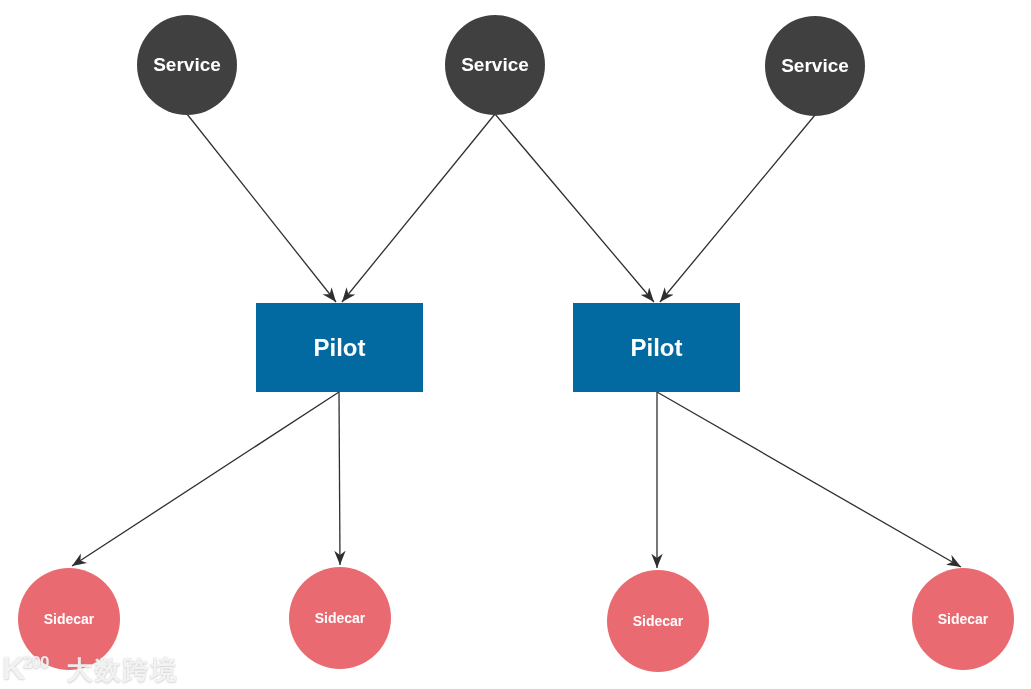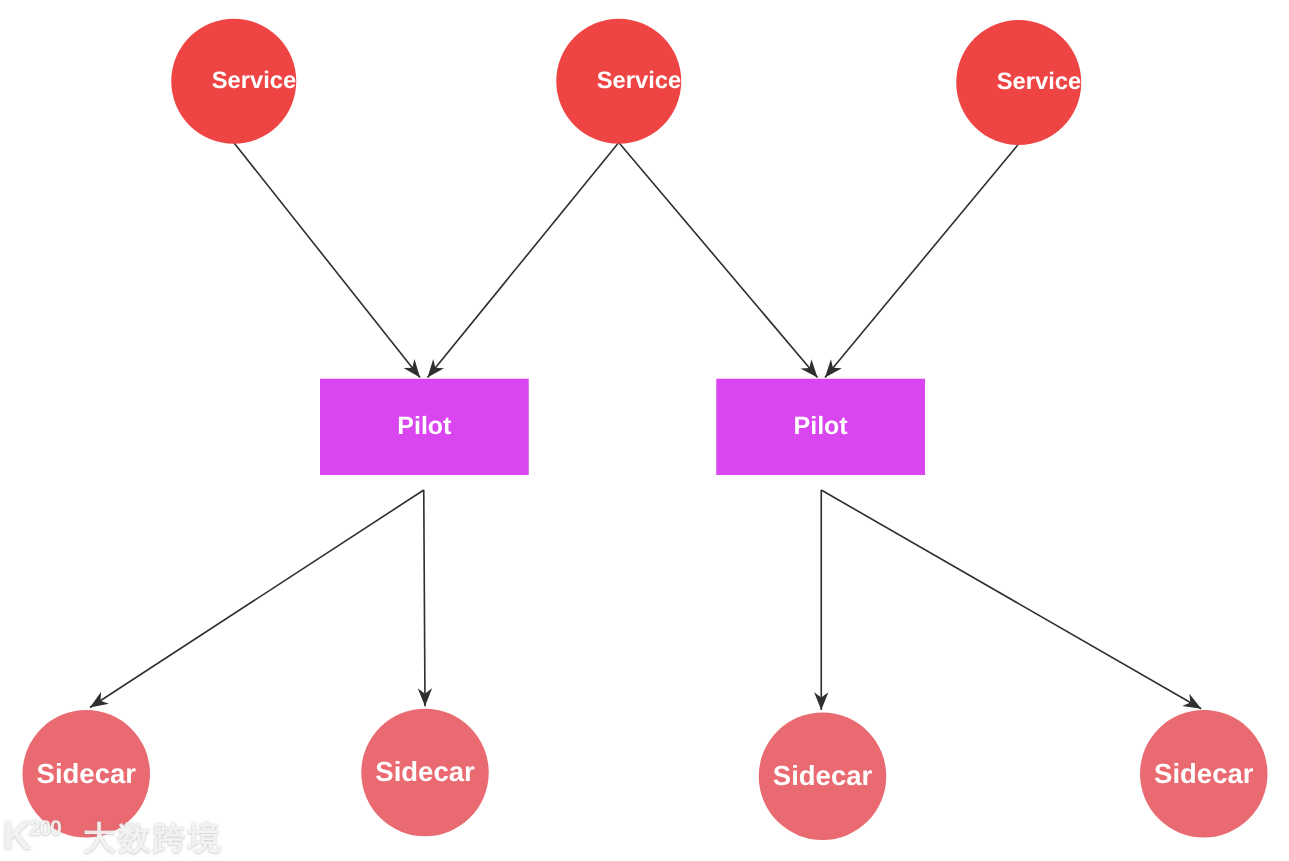--- a/index.html
+++ b/index.html
@@ -22,33 +22,32 @@
     align-items:center;
     justify-content:center;
     color:#ffffff;
     font-weight:700;
     text-align:center;
     box-sizing:border-box;
   }
   .circle{border-radius:50%;}
   .service{
     width:100px;height:100px;
-    background:#ef4444;
+    background:#404040;
     font-size:19px;
-    justify-content:flex-end;
   }
   .pilot{
-    width:167px;height:77px;
-    background:#d946ef;
-    font-size:20px;
+    width:167px;height:89px;
+    background:#0369a1;
+    font-size:24px;
   }
   .sidecar{
     width:102px;height:102px;
     background:#E96A70;
-    font-size:22px;
+    font-size:14px;
   }
   #service1{left:137px;top:15px;}
   #service2{left:445px;top:15px;}
   #service3{left:765px;top:16px;}
   #pilot1{left:256px;top:303px;}
   #pilot2{left:573px;top:303px;}
   #sidecar1{left:18px;top:568px;}
   #sidecar2{left:289px;top:567px;}
   #sidecar3{left:607px;top:570px;}
   #sidecar4{left:912px;top:568px;}

